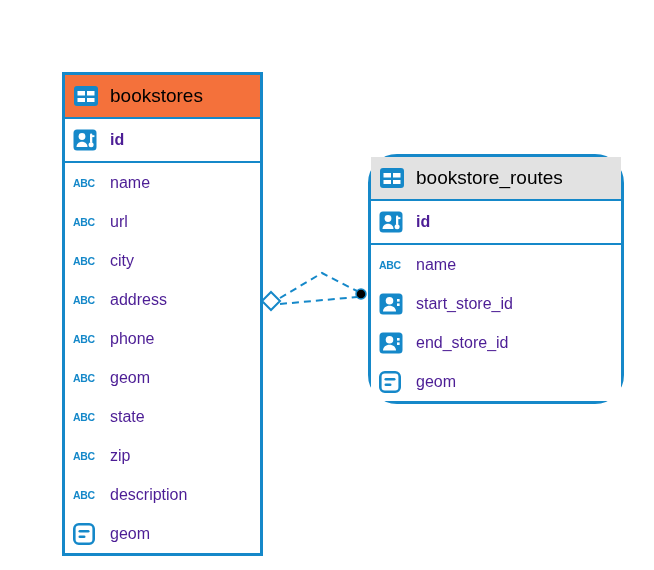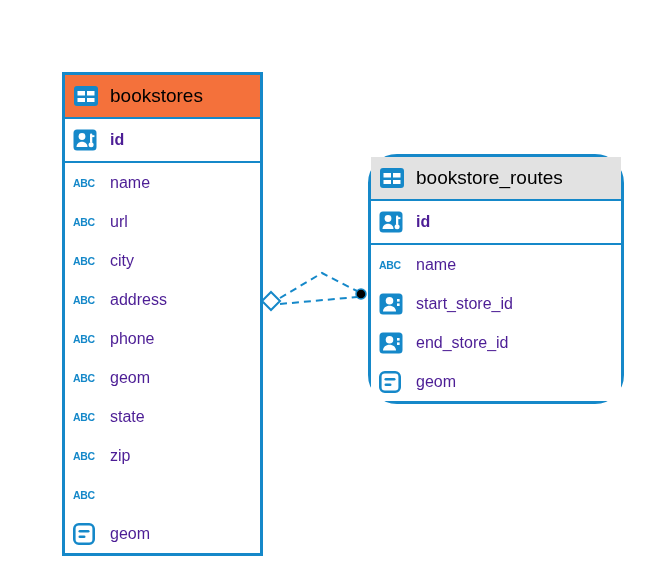--- a/index.html
+++ b/index.html
@@ -146,20 +146,21 @@
     <div class="row">
       <span class="icon-cell abc">ABC</span>
       <span class="label">state</span>
     </div>
     <div class="row">
       <span class="icon-cell abc">ABC</span>
       <span class="label">zip</span>
     </div>
     <div class="row">
       <span class="icon-cell abc">ABC</span>
+      <span class="label">description</span>
     </div>
     <div class="row">
       <span class="icon-cell">
         <svg width="22" height="22">
             <use href="#i-geom"></use>
           </svg>
       </span>
       <span class="label">geom</span>
     </div>
   </div>

